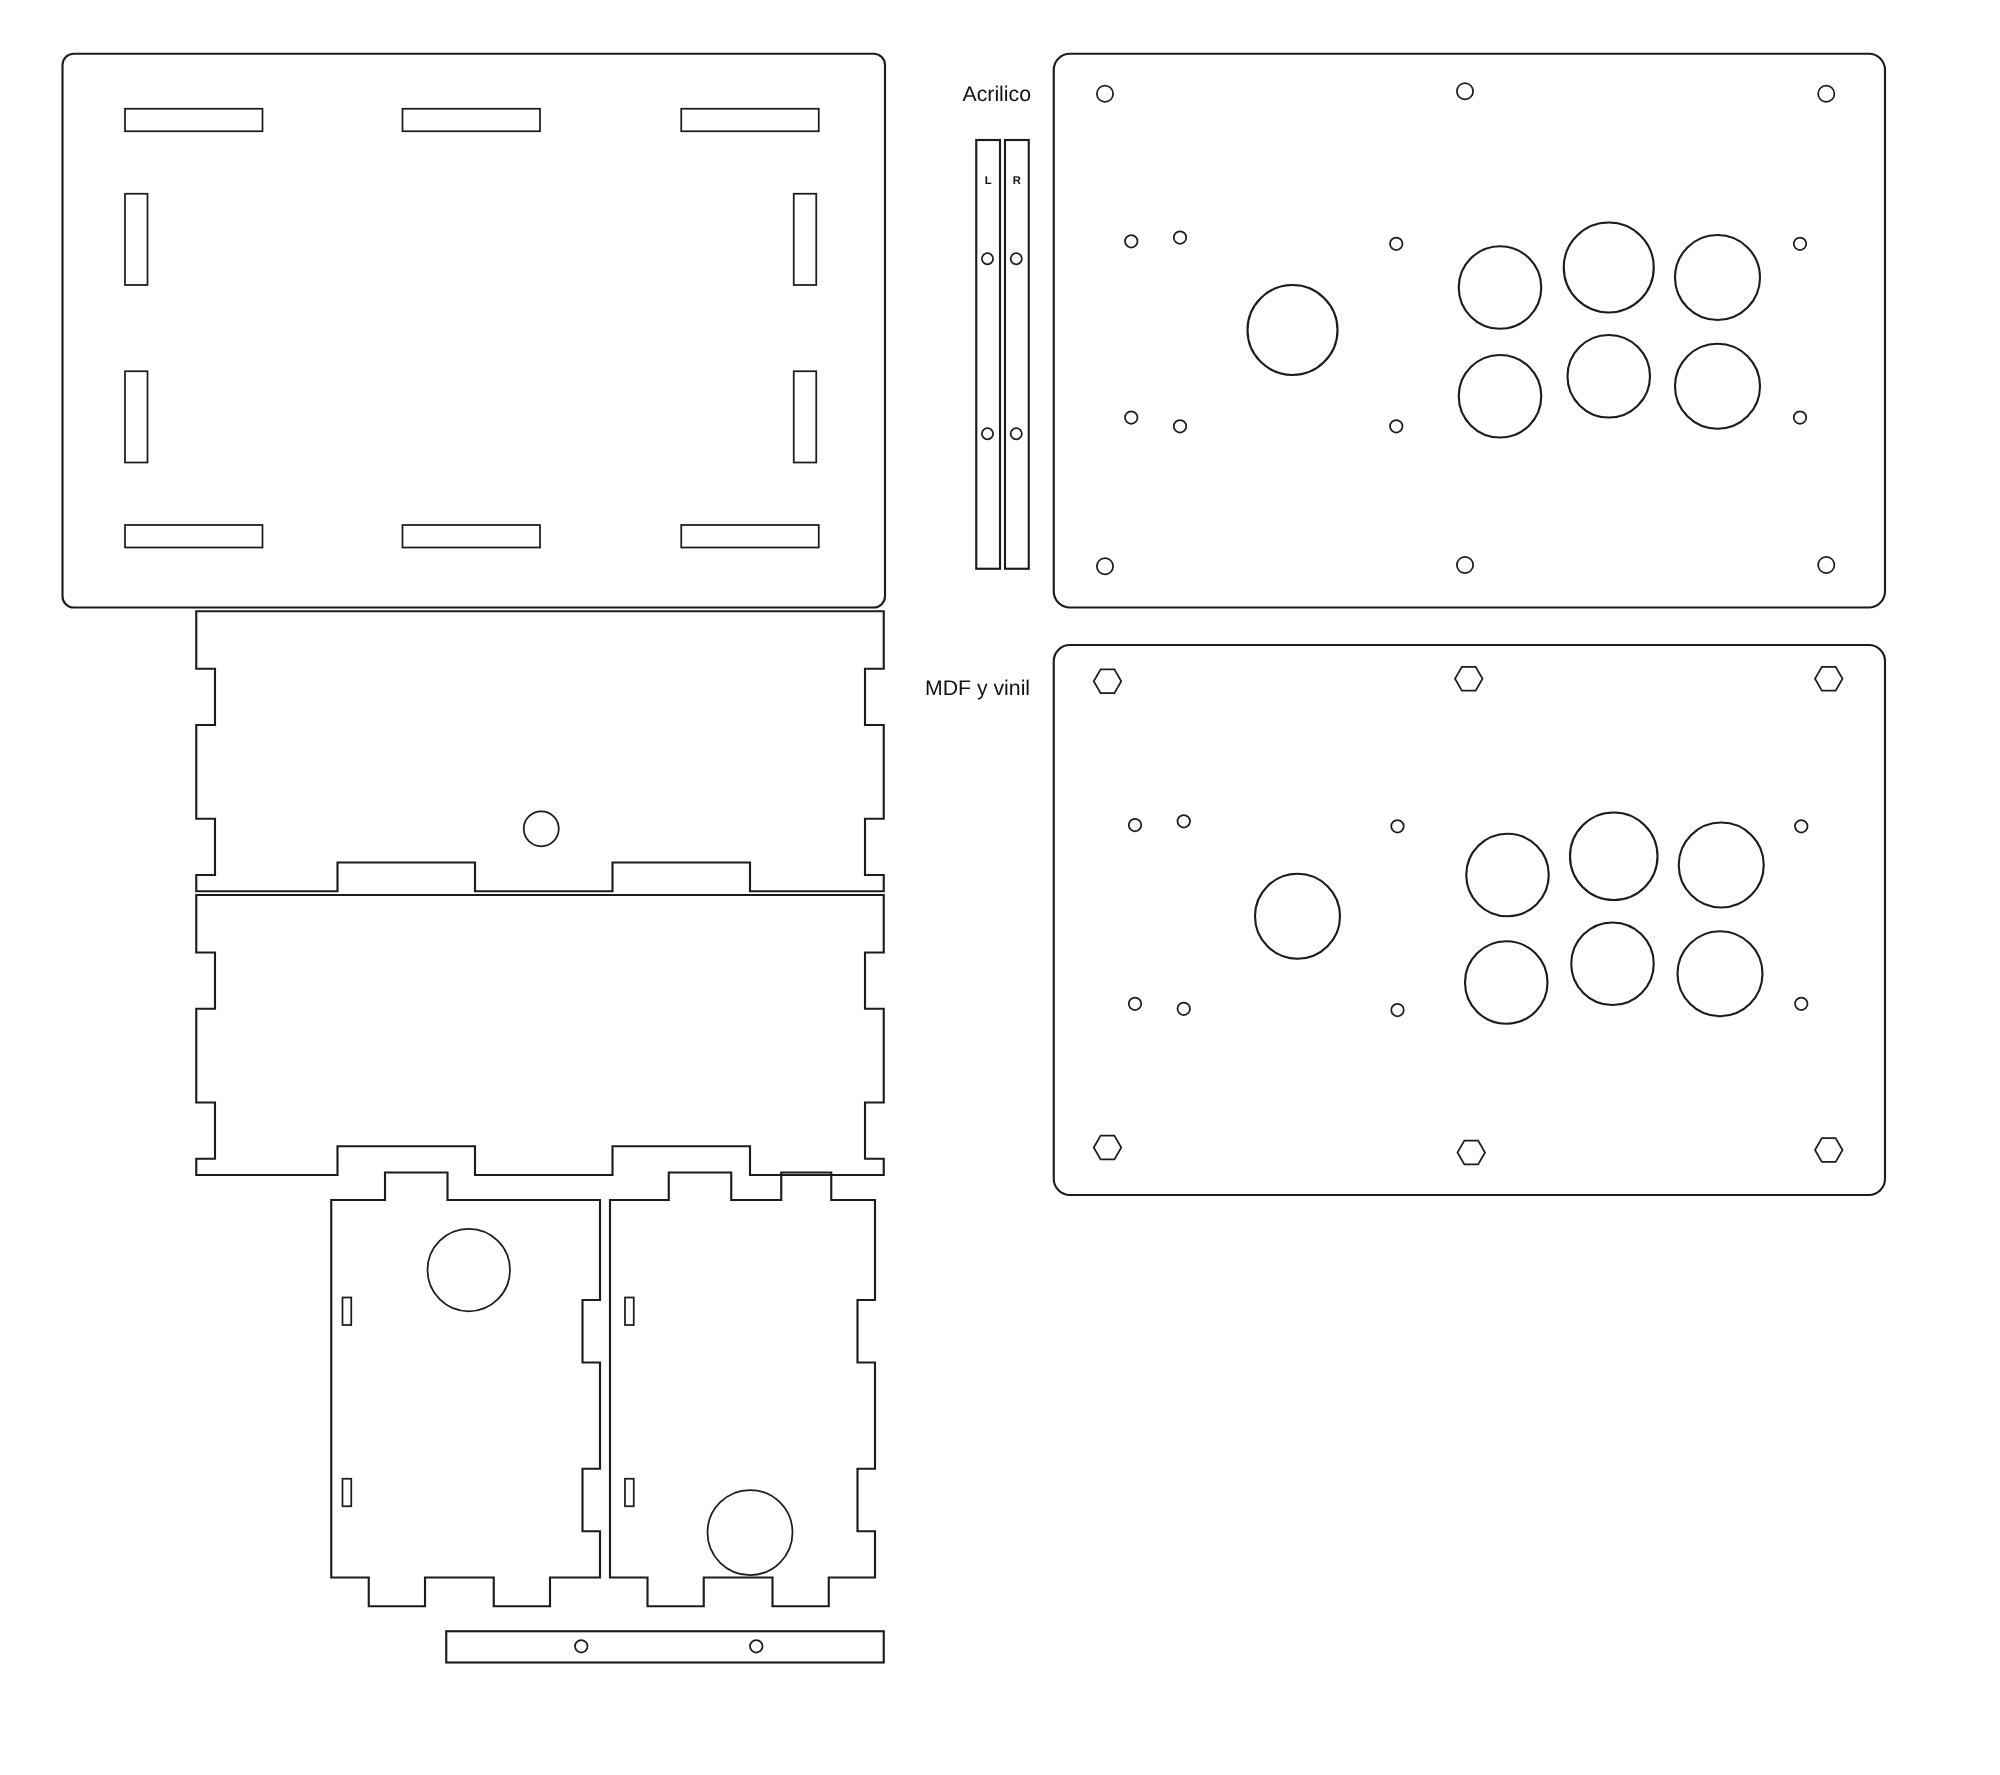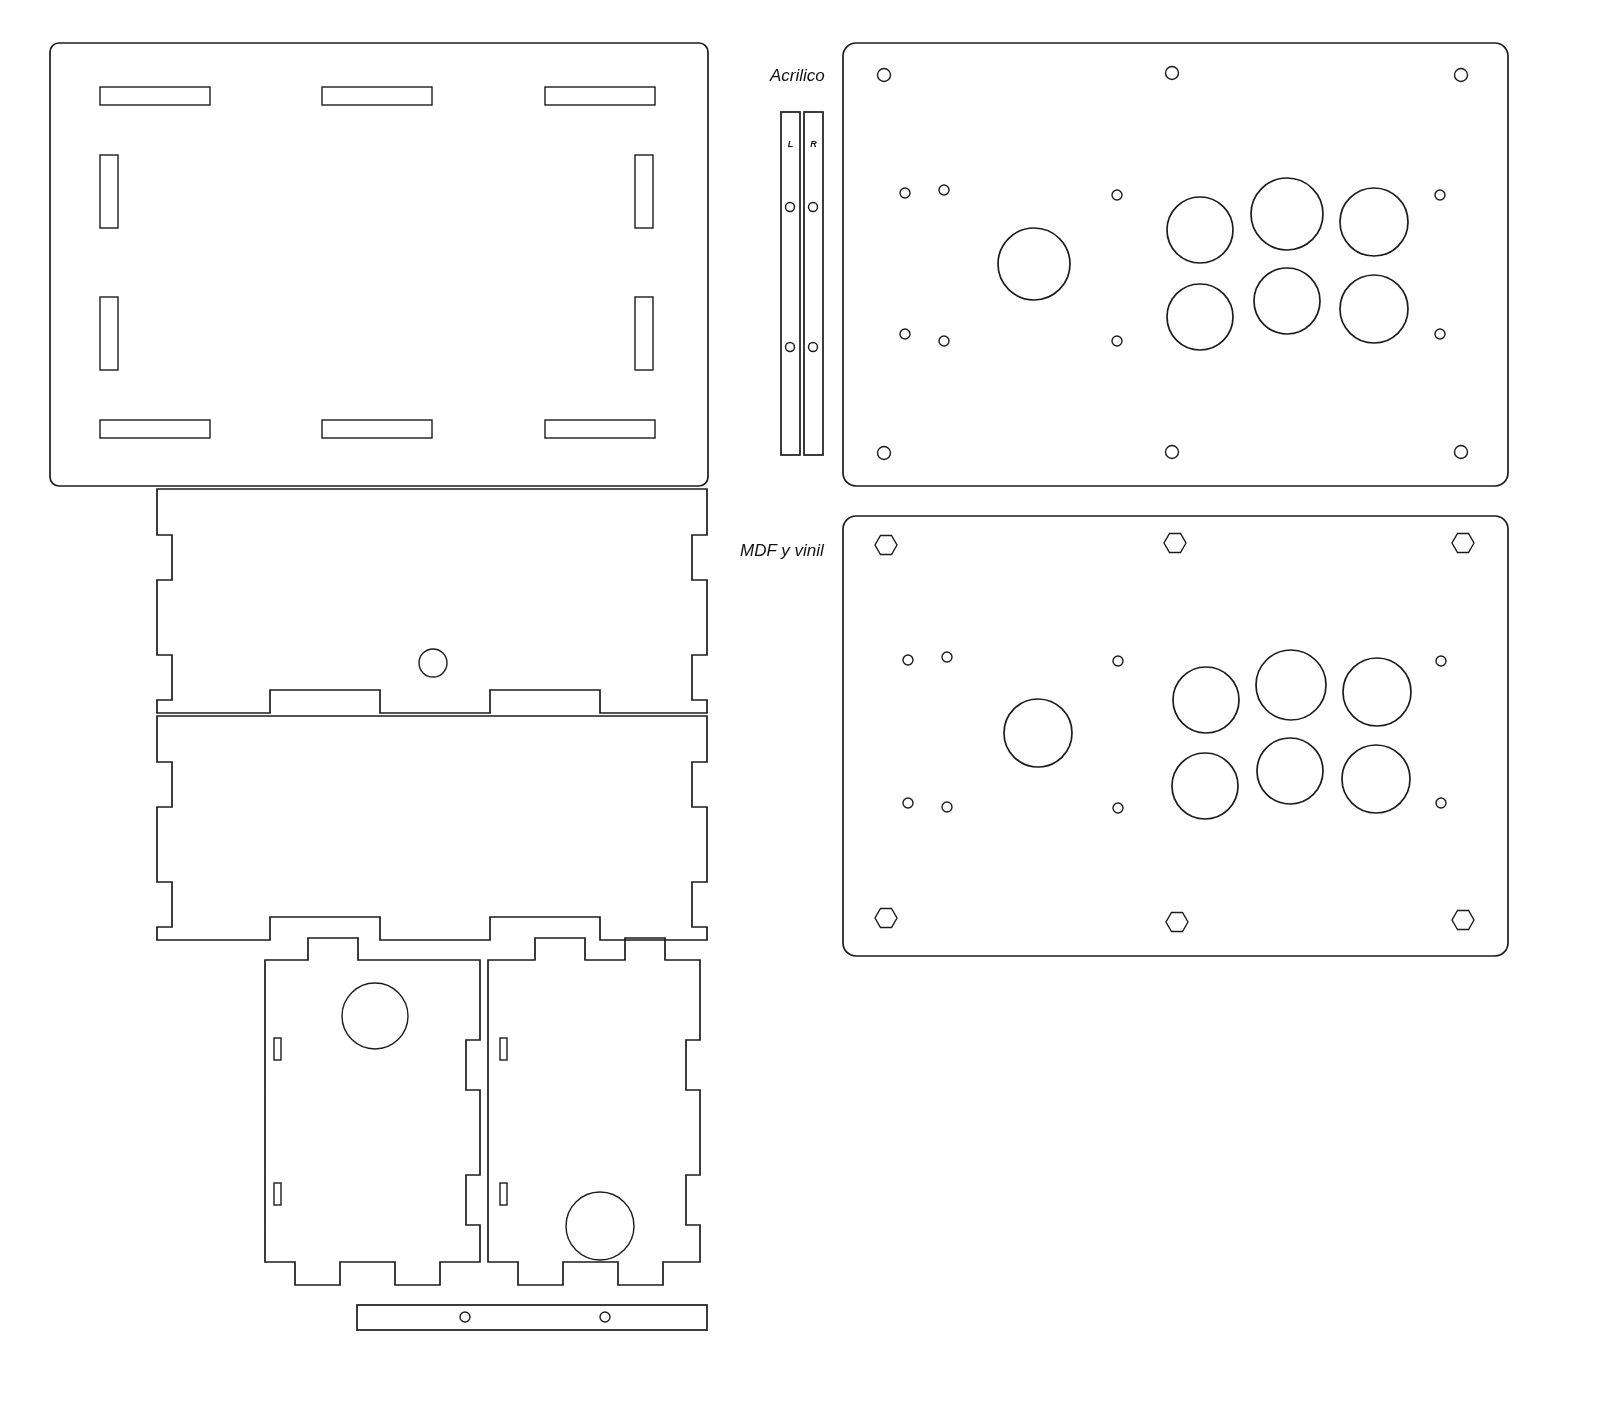--- a/index.html
+++ b/index.html
@@ -11,21 +11,20 @@
   body{
     background:var(--bg);
     font-family:"Liberation Sans", sans-serif;
   }
   .canvas{
     position:relative;
     width:1600px;
     height:1420px;
     background:var(--bg);
     overflow:hidden;
-    font-style:italic;
   }
   svg .line{
     fill:none;
     stroke:var(--line);
     stroke-width:1.7;
     stroke-linejoin:miter;
   }
   svg .thin{
     stroke-width:1.4;
   }

